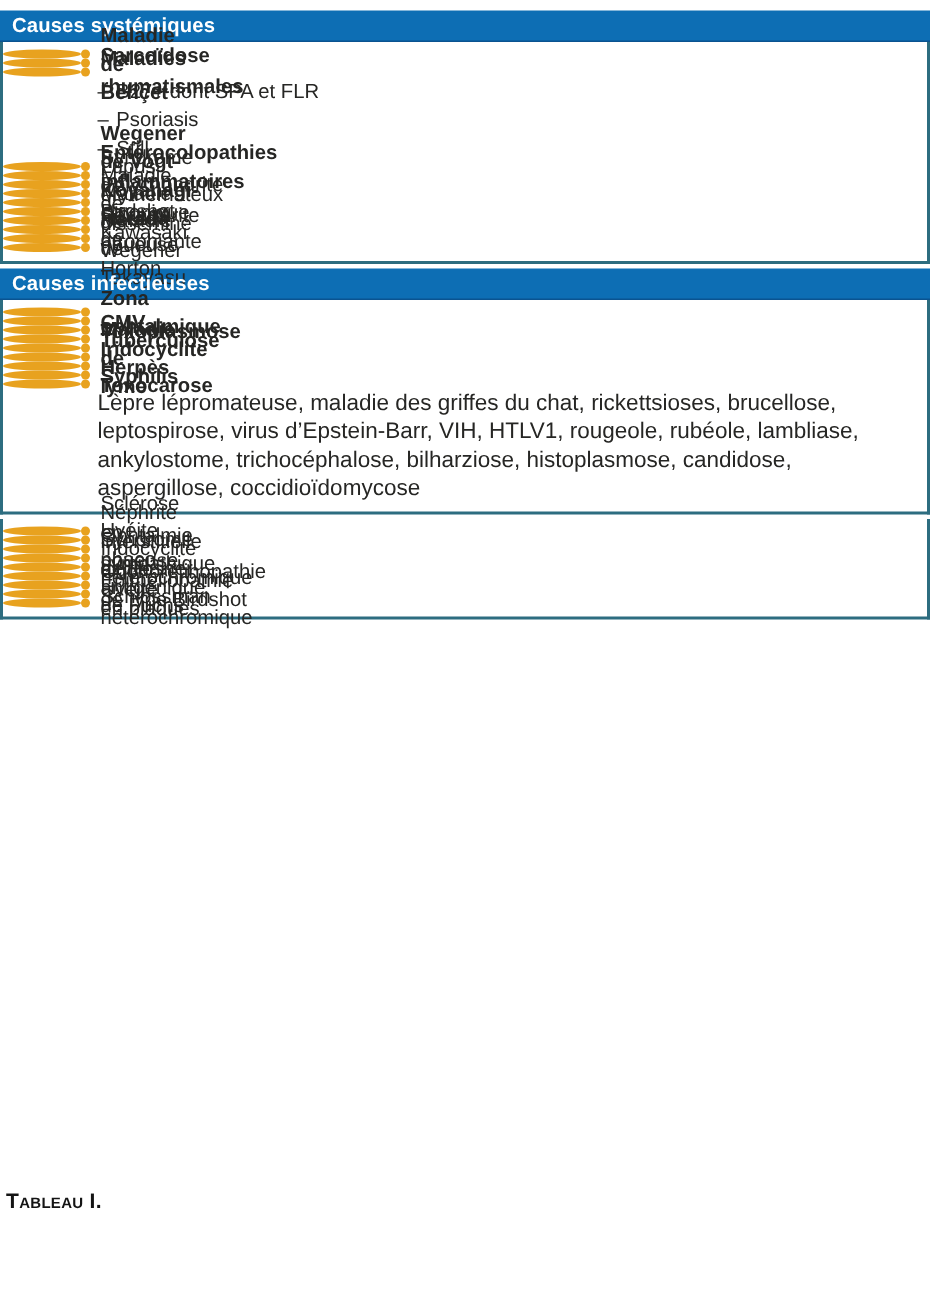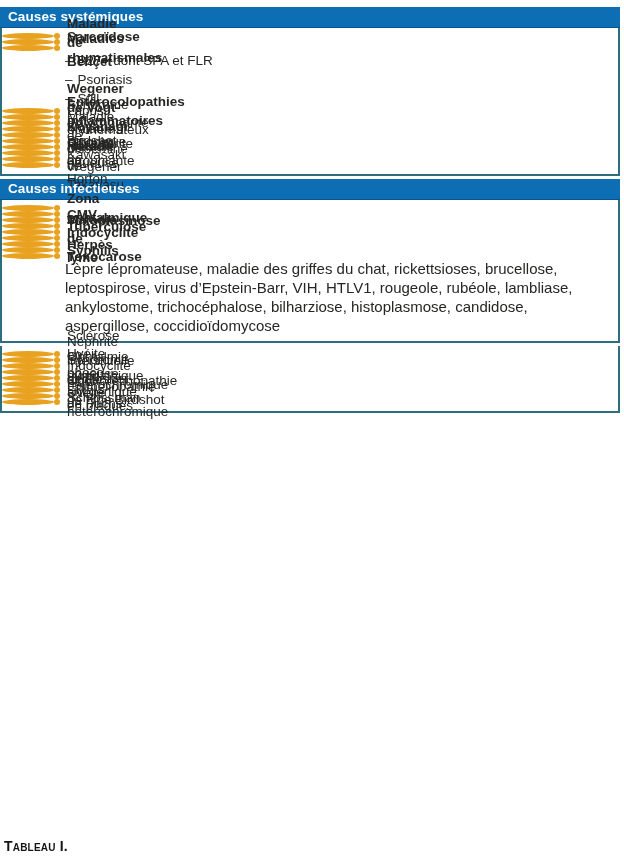--- a/index.html
+++ b/index.html
@@ -57,21 +57,21 @@
   .dash-mark { margin-right: 5px; }
   .paragraph {
     font-size: 15px;
     line-height: 19px;
     padding-left: 63px;
     padding-right: 4px;
   }
   .caption {
     position: absolute;
     left: 4px;
-    top: 838px;
+    top: 792px;
     font-size: 14px;
     font-weight: bold;
     font-variant: small-caps;
     letter-spacing: 0.2px;
     color: var(--caption-text, #141414);
   }
 </style>
 </head>
 <body>
 

